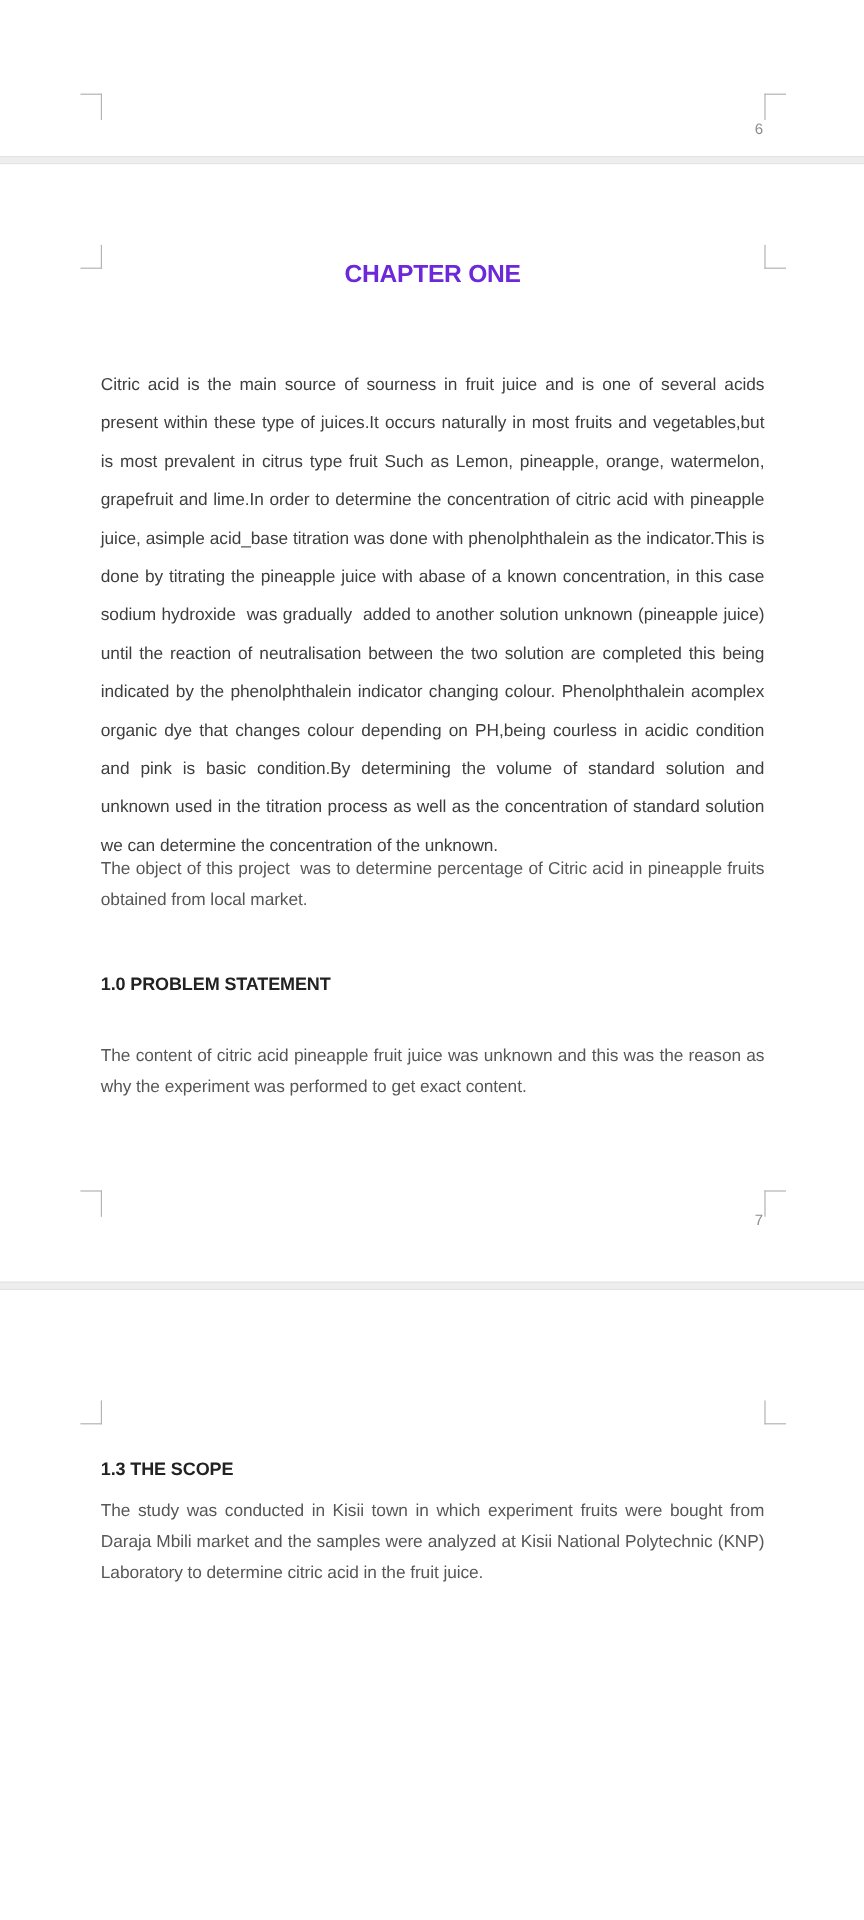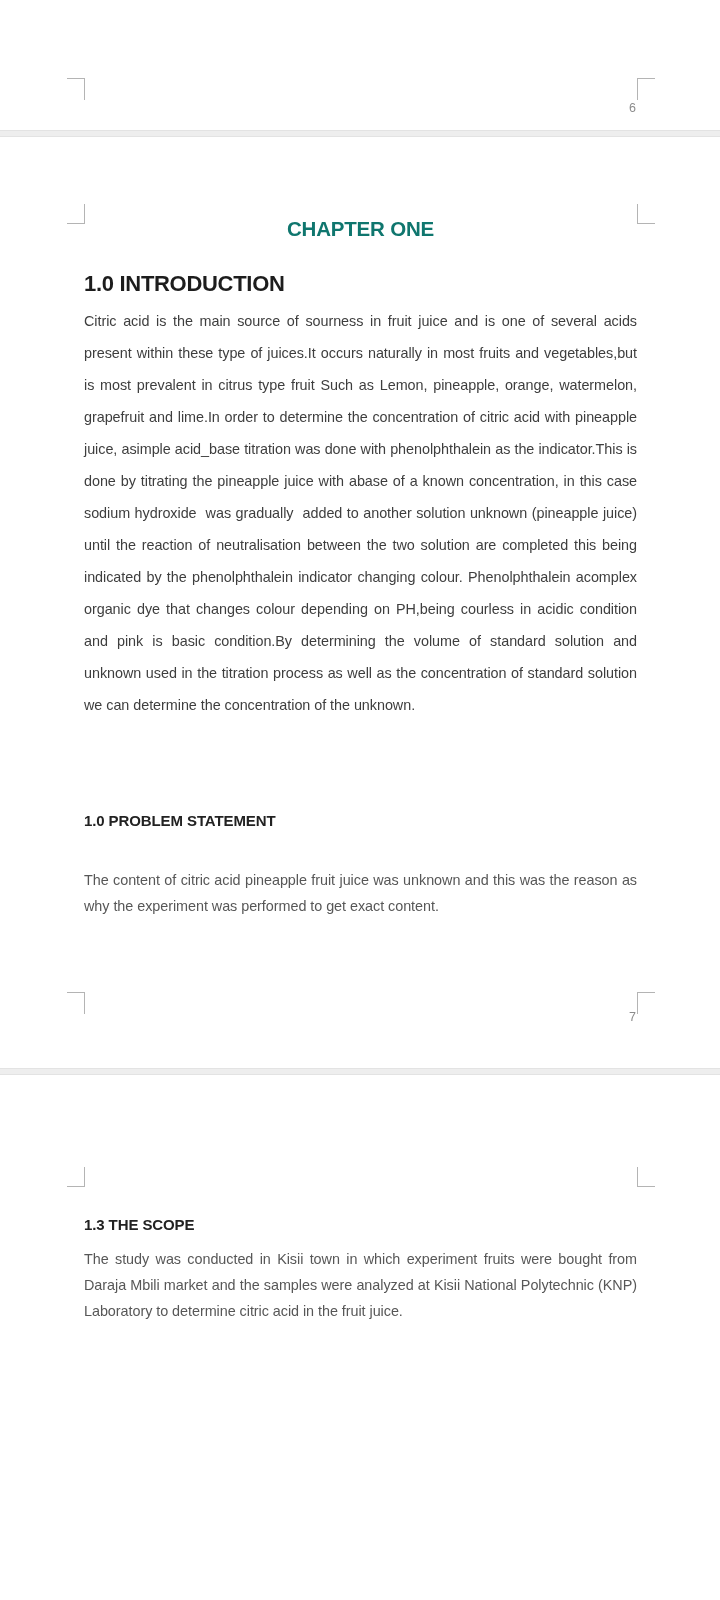--- a/index.html
+++ b/index.html
@@ -57,21 +57,21 @@
     color: #8c8c8c;
   }
 
   .chapter-title {
     position: absolute;
     left: 84px;
     width: 553px;
     text-align: center;
     font-size: 20.5px;
     font-weight: bold;
-    color: #0f766e;
+    color: #6d28d9;
     letter-spacing: -0.2px;
   }
   .h-big {
     position: absolute;
     left: 84px;
     width: 553px;
     font-size: 22px;
     font-weight: bold;
     color: #1d1d1d;
     letter-spacing: -0.3px;
@@ -113,25 +113,25 @@
   </section>
 
   <div class="page-separator" id="sep1"></div>
 
   <section class="page" id="page7">
     <div class="crop tl" style="left:67px; top:67px;"></div>
     <div class="crop tr" style="left:637px; top:67px;"></div>
 
     <div class="chapter-title" style="top:80px;">CHAPTER ONE</div>
 
-    <div class="h-big" style="top:134px;">1.0 INTRODUCTION</div>
 
     <div class="body-text" style="top:168px;">Citric acid is the main source of sourness in fruit juice and is one of several acids present within these type of juices.It occurs naturally in most fruits and vegetables,but is most prevalent in citrus type fruit Such as Lemon, pineapple, orange, watermelon, grapefruit and lime.In order to determine the concentration of citric acid with pineapple juice, asimple acid_base titration was done with phenolphthalein as the indicator.This is done by titrating the pineapple juice with abase of a known concentration, in this case sodium hydroxide  was gradually  added to another solution unknown (pineapple juice) until the reaction of neutralisation between the two solution are completed this being indicated by the phenolphthalein indicator changing colour. Phenolphthalein acomplex organic dye that changes colour depending on PH,being courless in acidic condition and pink is basic condition.By determining the volume of standard solution and unknown used in the titration process as well as the concentration of standard solution we can determine the concentration of the unknown.</div>
 
 
+    <div class="body-text secondary" style="top:574px;">The object of this project  was to determine percentage of Citric acid in pineapple fruits obtained from local market.</div>
 
     <div class="h-small" style="top:675px;">1.0 PROBLEM STATEMENT</div>
 
     <div class="body-text secondary" style="top:730px;">The content of citric acid pineapple fruit juice was unknown and this was the reason as why the experiment was performed to get exact content.</div>
 
     <div class="crop bl" style="left:67px; top:855px;"></div>
     <div class="crop br" style="left:637px; top:855px;"></div>
     <div class="page-num" style="left:596px; top:873px;">7</div>
   </section>
 

